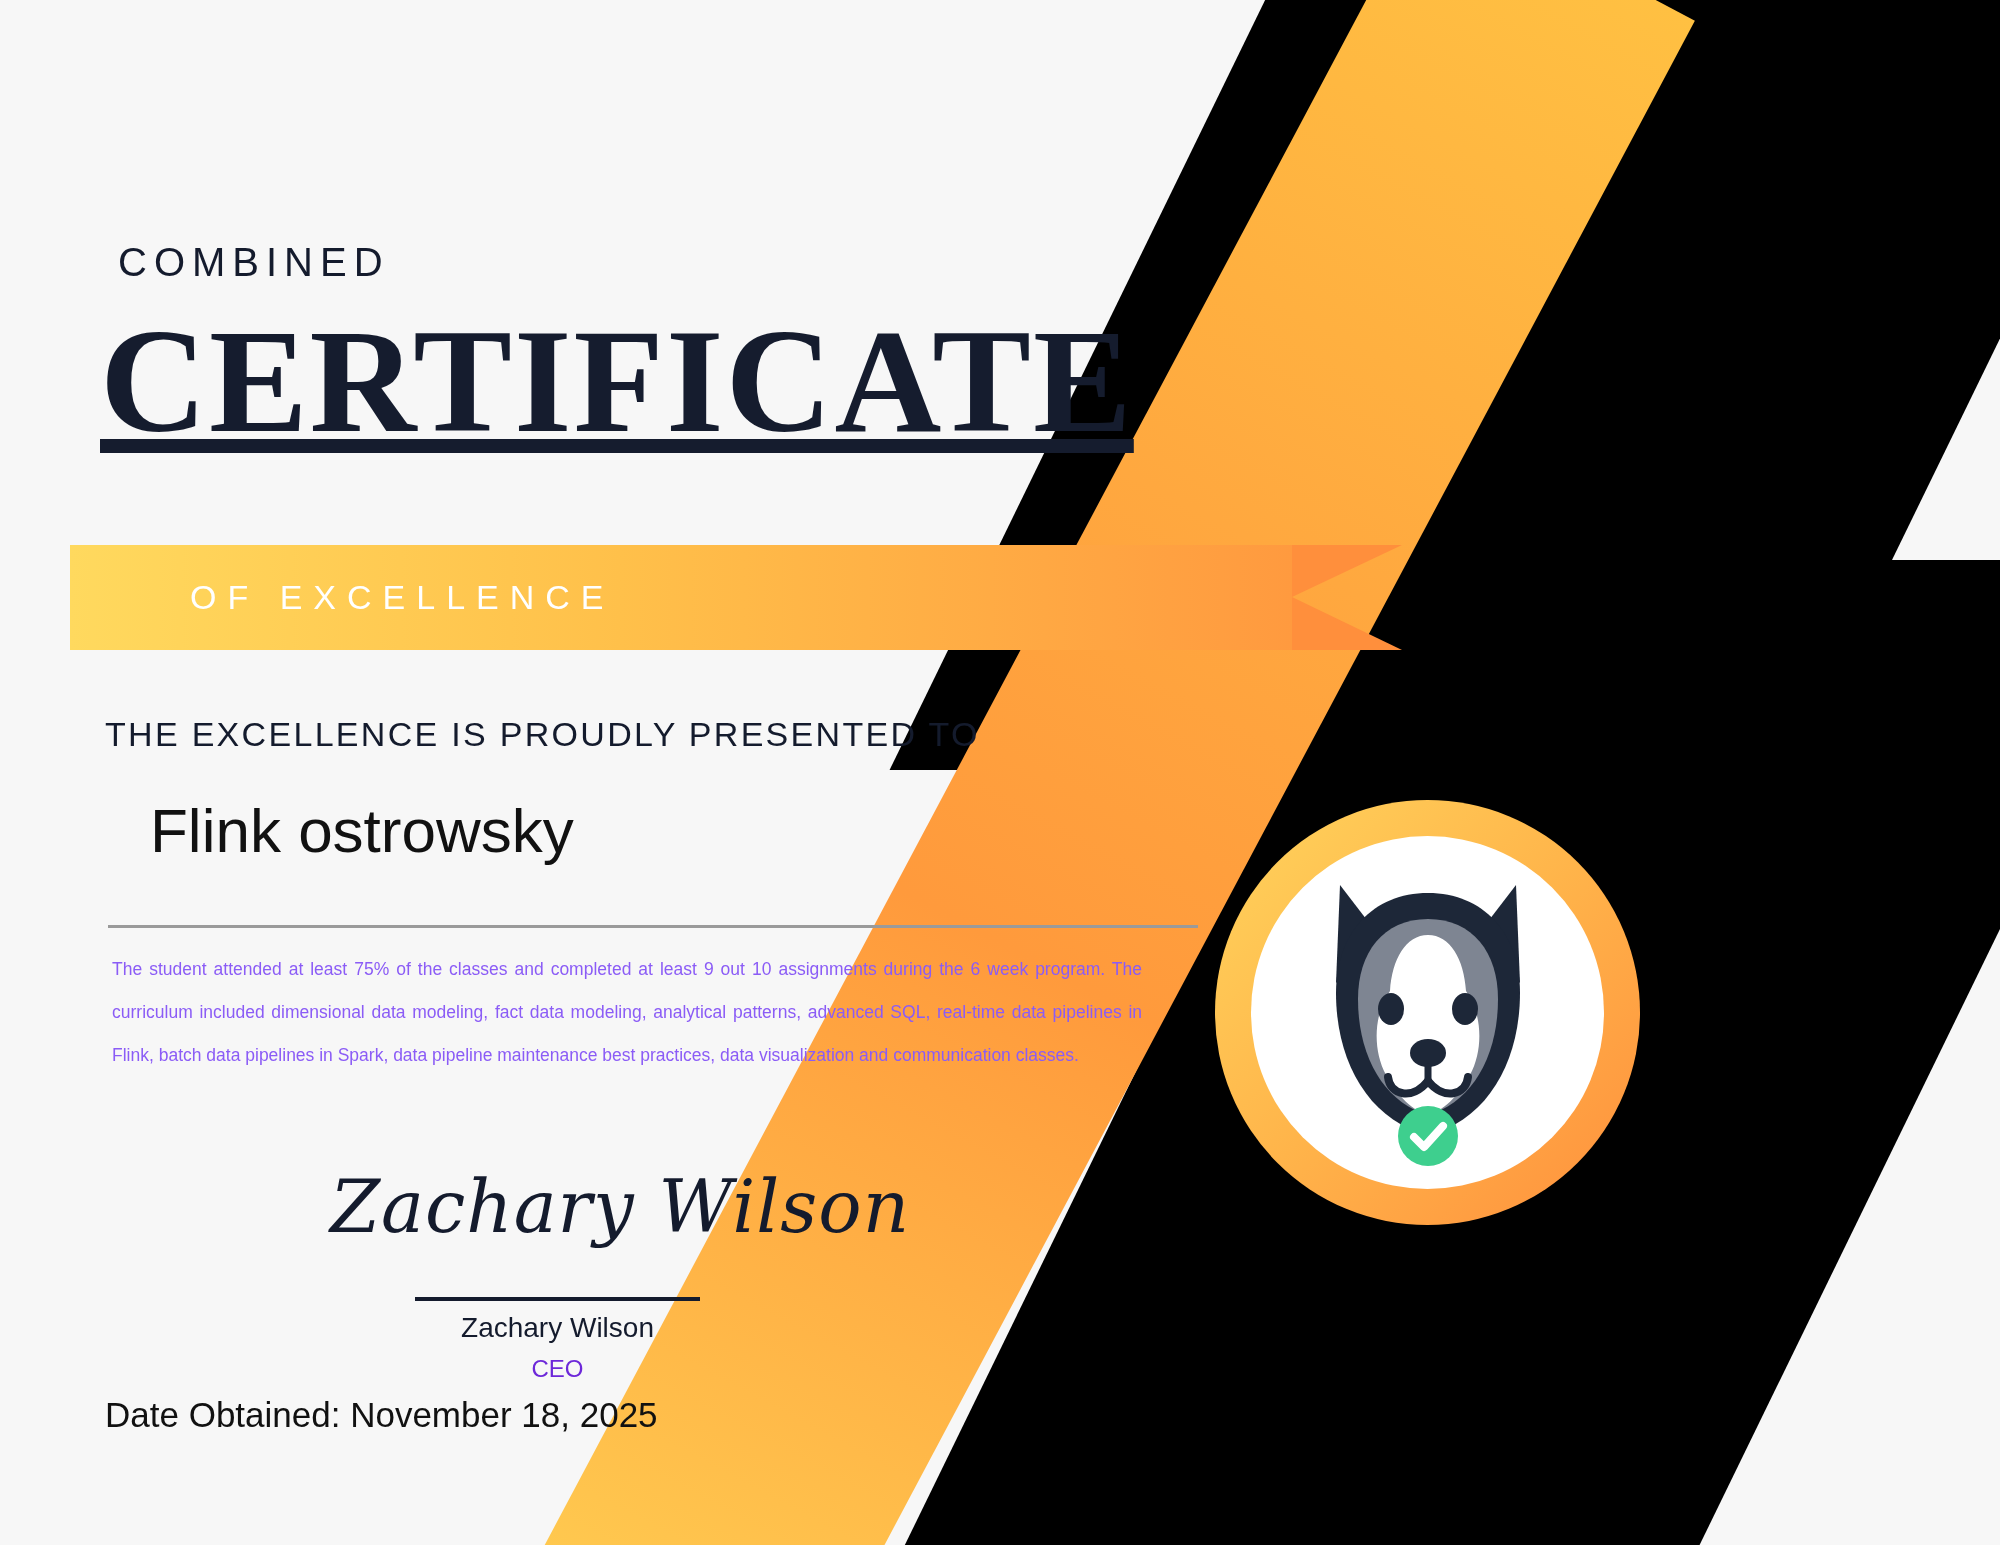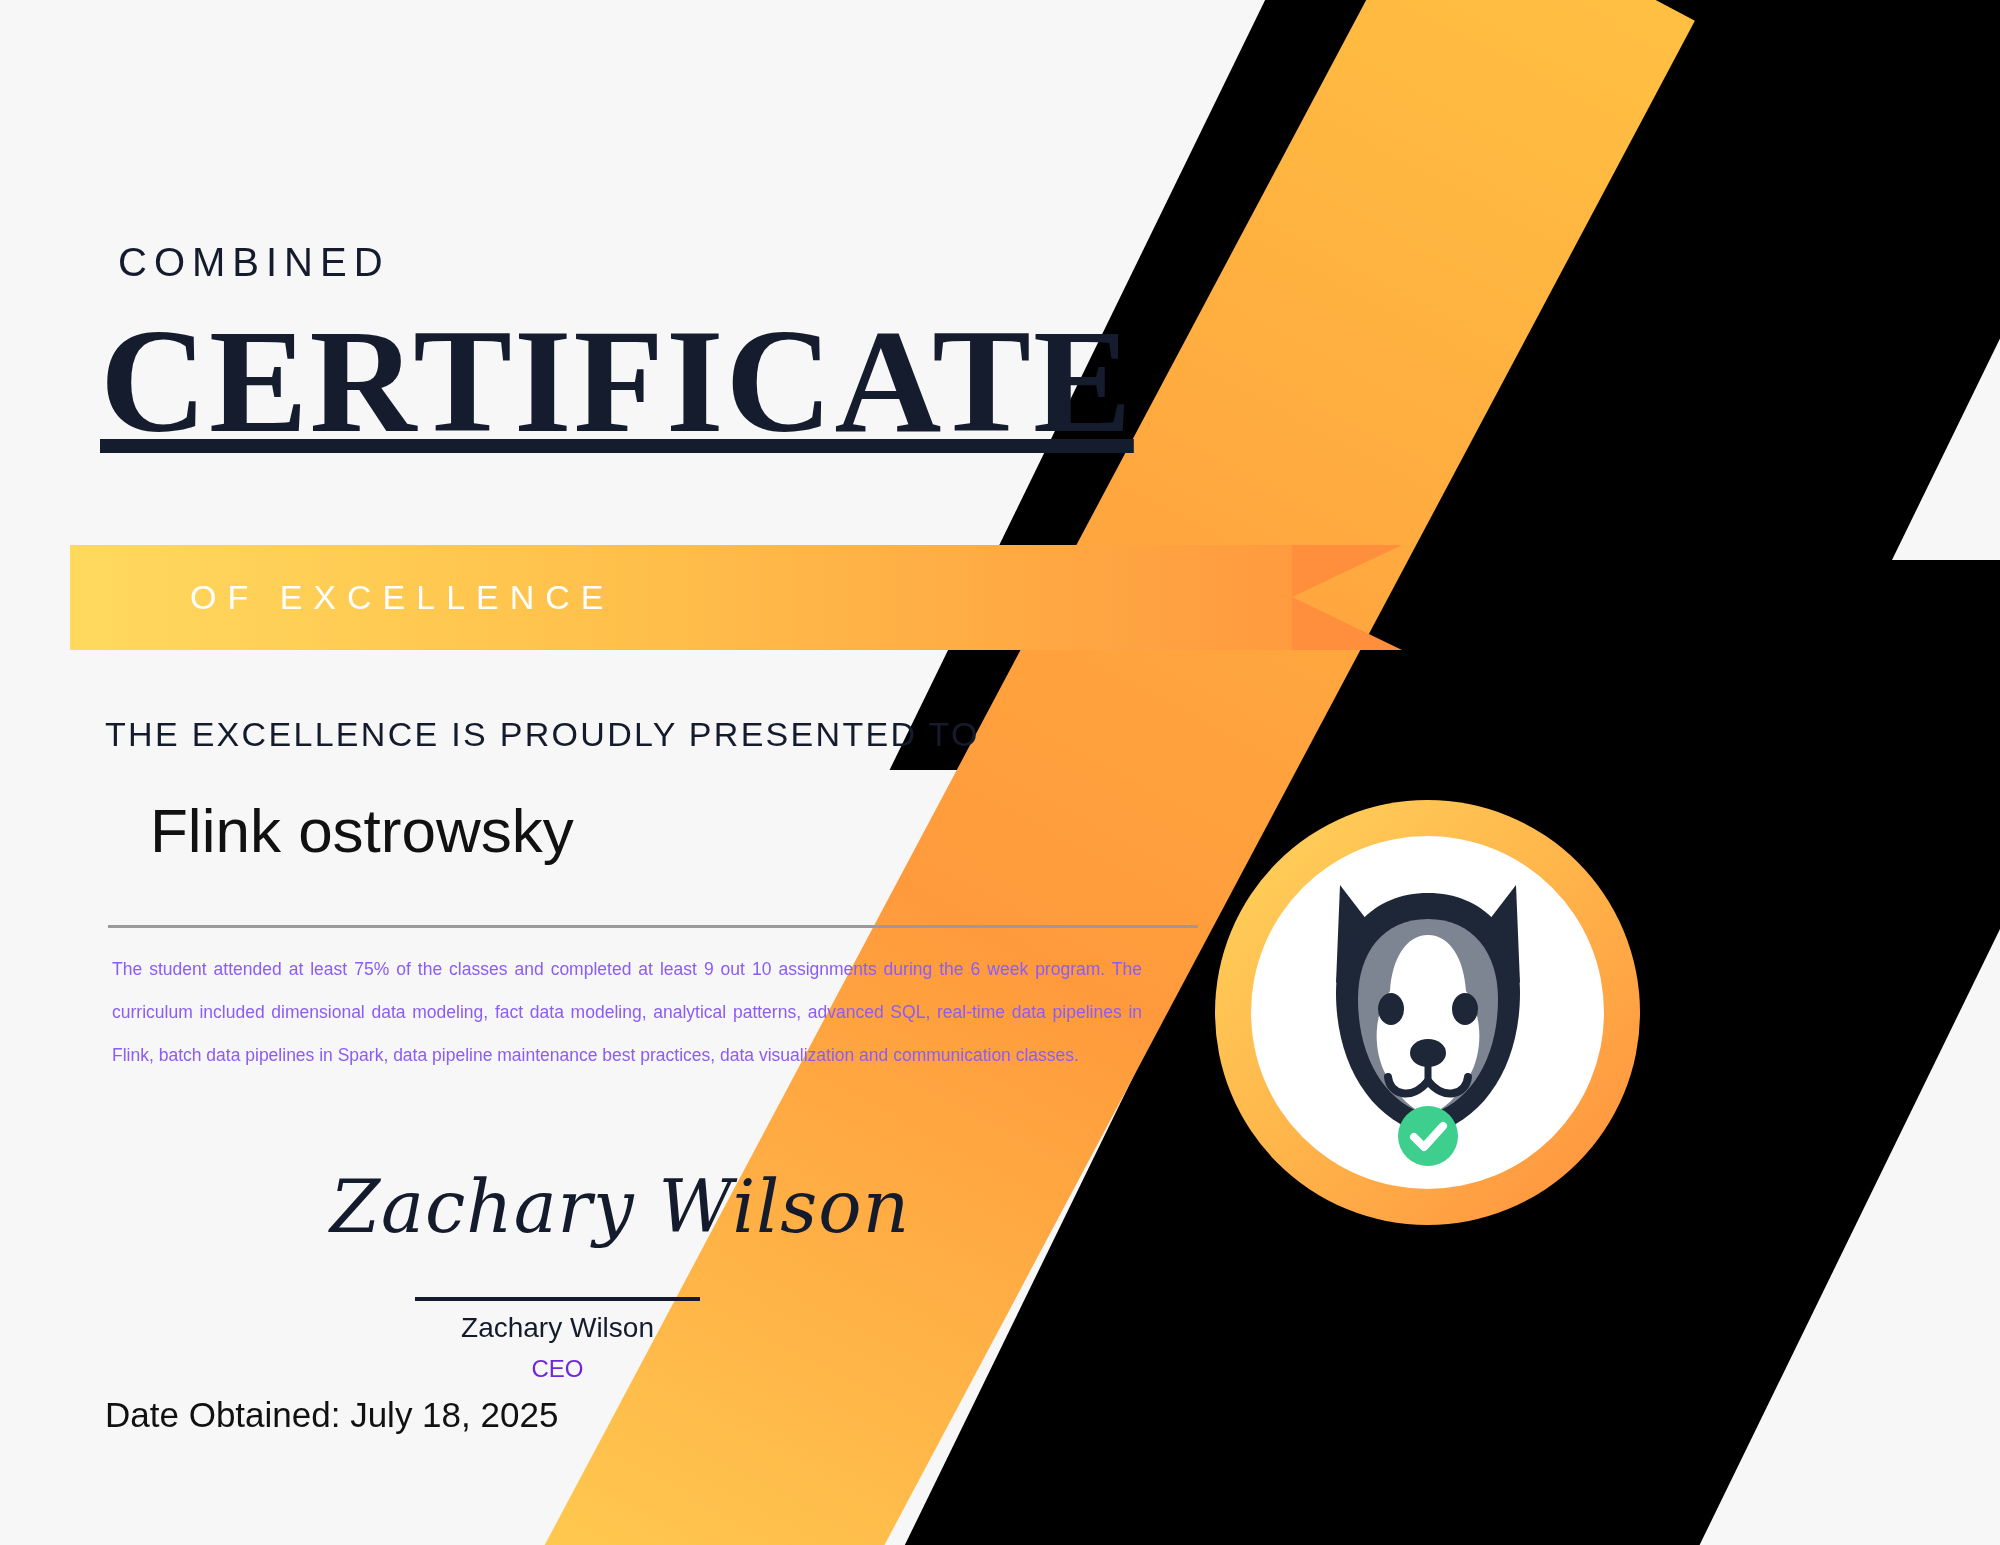--- a/index.html
+++ b/index.html
@@ -300,21 +300,21 @@
 
     <div class="divider"></div>
 
     <div class="body-text">The student attended at least 75% of the classes and completed at least 9 out 10 assignments during the 6 week program. The curriculum included dimensional data modeling, fact data modeling, analytical patterns, advanced SQL, real-time data pipelines in Flink, batch data pipelines in Spark, data pipeline maintenance best practices, data visualization and communication classes.</div>
 
     <div class="signature">Zachary Wilson</div>
     <div class="sig-line"></div>
     <div class="sig-name">Zachary Wilson</div>
     <div class="sig-role">CEO</div>
 
-    <div class="date-obtained">Date Obtained: July 18, 2025</div>
+    <div class="date-obtained">Date Obtained: November 18, 2025</div>
 
   </div>
 
   <div class="seal">
     <div class="seal-ring"></div>
     <div class="seal-inner">
       <svg width="300" height="300" viewBox="0 0 300 300">
 
         <path d="M62 22 L58 120 L105 78 Z" fill="#1d2738"></path>
         <path d="M238 22 L242 120 L195 78 Z" fill="#1d2738"></path>

